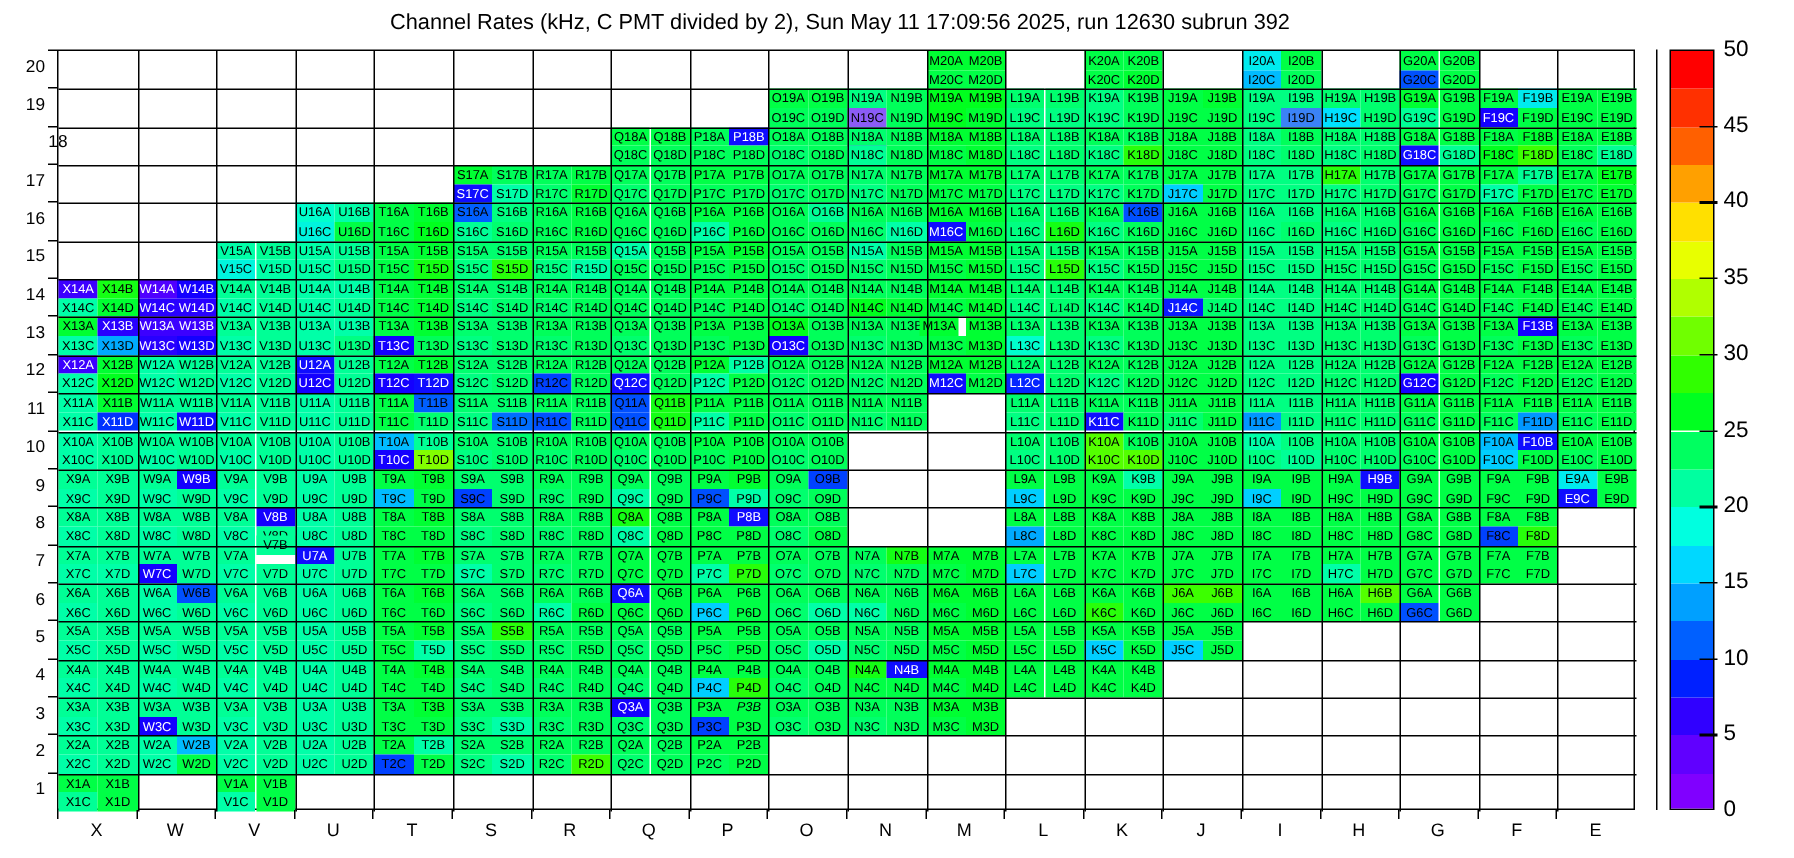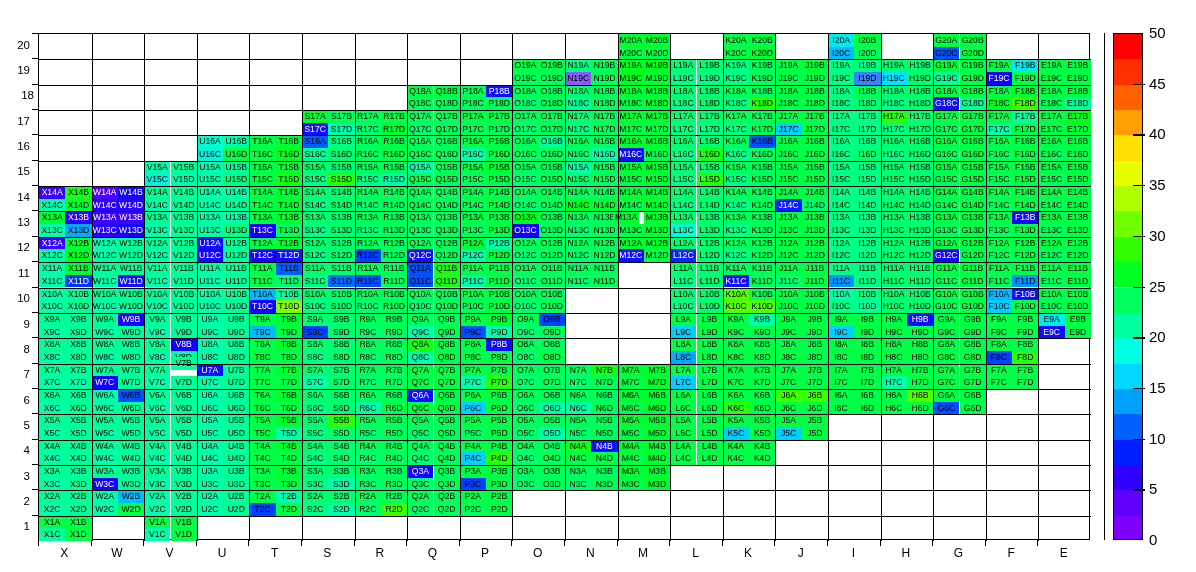--- a/index.html
+++ b/index.html
@@ -35,20 +35,21 @@
   .cband{position:absolute;left:0;width:100%;}
   .cbtick{position:absolute;left:1133px;width:12px;height:1.4px;background:#000;}
   .cblabel{position:absolute;left:1149px;font-size:15px;line-height:15px;}
   #cbaxis{position:absolute;left:1104px;top:33px;width:1.4px;height:507px;background:#000;}
 </style>
 </head>
 <body>
 
 <div id="root">
 
+  <div id="title">Channel Rates (kHz, C PMT divided by 2), Sun May 11 17:09:56 2025, run 12630 subrun 392</div>
 
   <div id="plot">
     <div id="cells">
         <div class="sub" title="M20A: 31 kHz" style="left: 578.6px; top: 0px; width: 26.3px; height: 12.675px; background: rgb(0, 255, 50); color: rgb(0, 0, 0);">M20A</div>
         <div class="sub" title="M20B: 31 kHz" style="left: 604.9px; top: 0px; width: 26.3px; height: 12.675px; background: rgb(0, 255, 50); color: rgb(0, 0, 0);">M20B</div>
         <div class="sub" title="M20C: 30 kHz" style="left: 578.6px; top: 12.675px; width: 26.3px; height: 12.675px; background: rgb(0, 255, 70); color: rgb(0, 0, 0);">M20C</div>
         <div class="sub" title="M20D: 30 kHz" style="left: 604.9px; top: 12.675px; width: 26.3px; height: 12.675px; background: rgb(0, 255, 70); color: rgb(0, 0, 0);">M20D</div>
         <div class="sub" title="K20A: 30 kHz" style="left: 683.8px; top: 0px; width: 26.3px; height: 12.675px; background: rgb(0, 255, 70); color: rgb(0, 0, 0);">K20A</div>
         <div class="sub" title="K20B: 30 kHz" style="left: 710.1px; top: 0px; width: 26.3px; height: 12.675px; background: rgb(0, 255, 70); color: rgb(0, 0, 0);">K20B</div>
         <div class="sub" title="K20C: 30 kHz" style="left: 683.8px; top: 12.675px; width: 26.3px; height: 12.675px; background: rgb(0, 255, 70); color: rgb(0, 0, 0);">K20C</div>
@@ -1307,21 +1308,21 @@
       <div class="cband" style="height: 25.35px; top: 50.7px; background: rgb(255, 96, 0);"></div>
       <div class="cband" style="height: 25.35px; top: 25.35px; background: rgb(255, 48, 0);"></div>
       <div class="cband" style="height: 25.35px; top: 0px; background: rgb(255, 0, 0);"></div>
     </div>
   <div id="cbarlabels"></div>
 
 <div class="ytick" style="top: 38.675px; left: 0px; width: 30px;">20</div>
     <div class="ytickmark" style="top: 33px;"></div>
     <div class="ytick" style="top: 64.025px; left: 0px; width: 30px;">19</div>
     <div class="ytickmark" style="top: 58.35px;"></div>
-    <div class="ytick" style="top: 89.375px; left: 4px; width: 30px;">18</div>
+    <div class="ytick" style="top: 89.375px; left: 15px; width: 30px;">18</div>
     <div class="ytickmark" style="top: 83.7px;"></div>
     <div class="ytick" style="top: 114.725px; left: 0px; width: 30px;">17</div>
     <div class="ytickmark" style="top: 109.05px;"></div>
     <div class="ytick" style="top: 140.075px; left: 0px; width: 30px;">16</div>
     <div class="ytickmark" style="top: 134.4px;"></div>
     <div class="ytick" style="top: 165.425px; left: 0px; width: 30px;">15</div>
     <div class="ytickmark" style="top: 159.75px;"></div>
     <div class="ytick" style="top: 190.775px; left: 0px; width: 30px;">14</div>
     <div class="ytickmark" style="top: 185.1px;"></div>
     <div class="ytick" style="top: 216.125px; left: 0px; width: 30px;">13</div>

